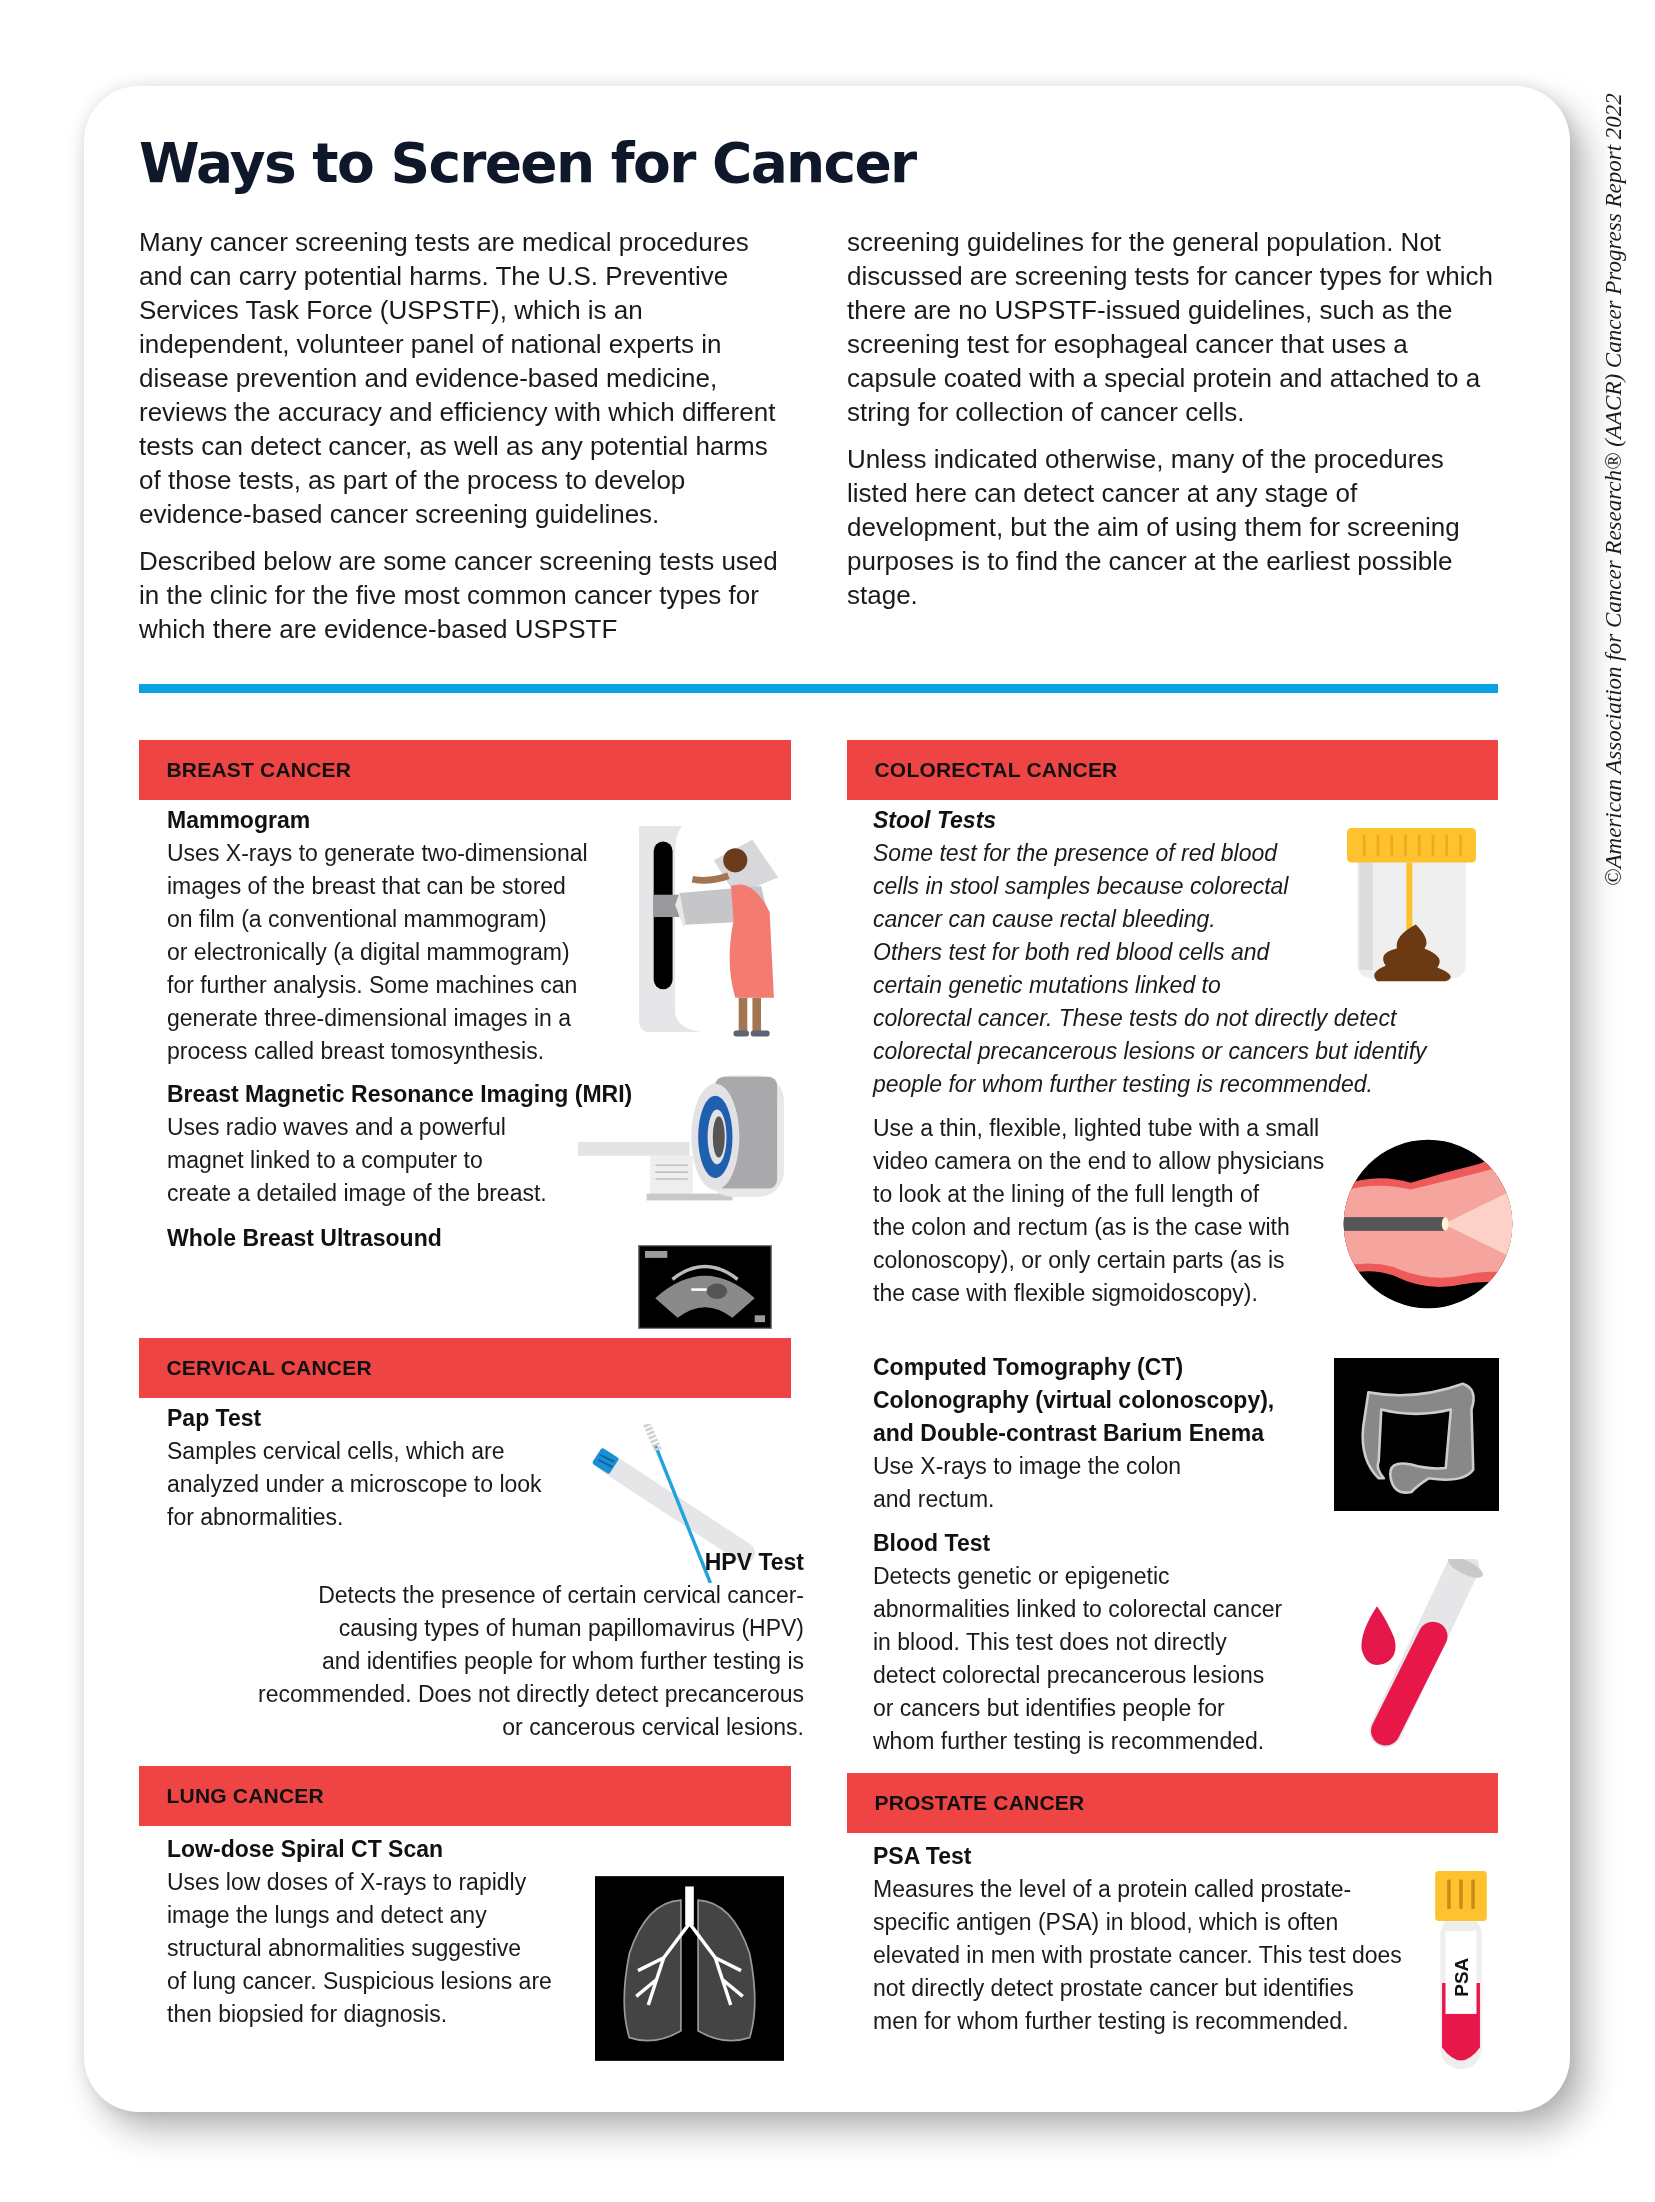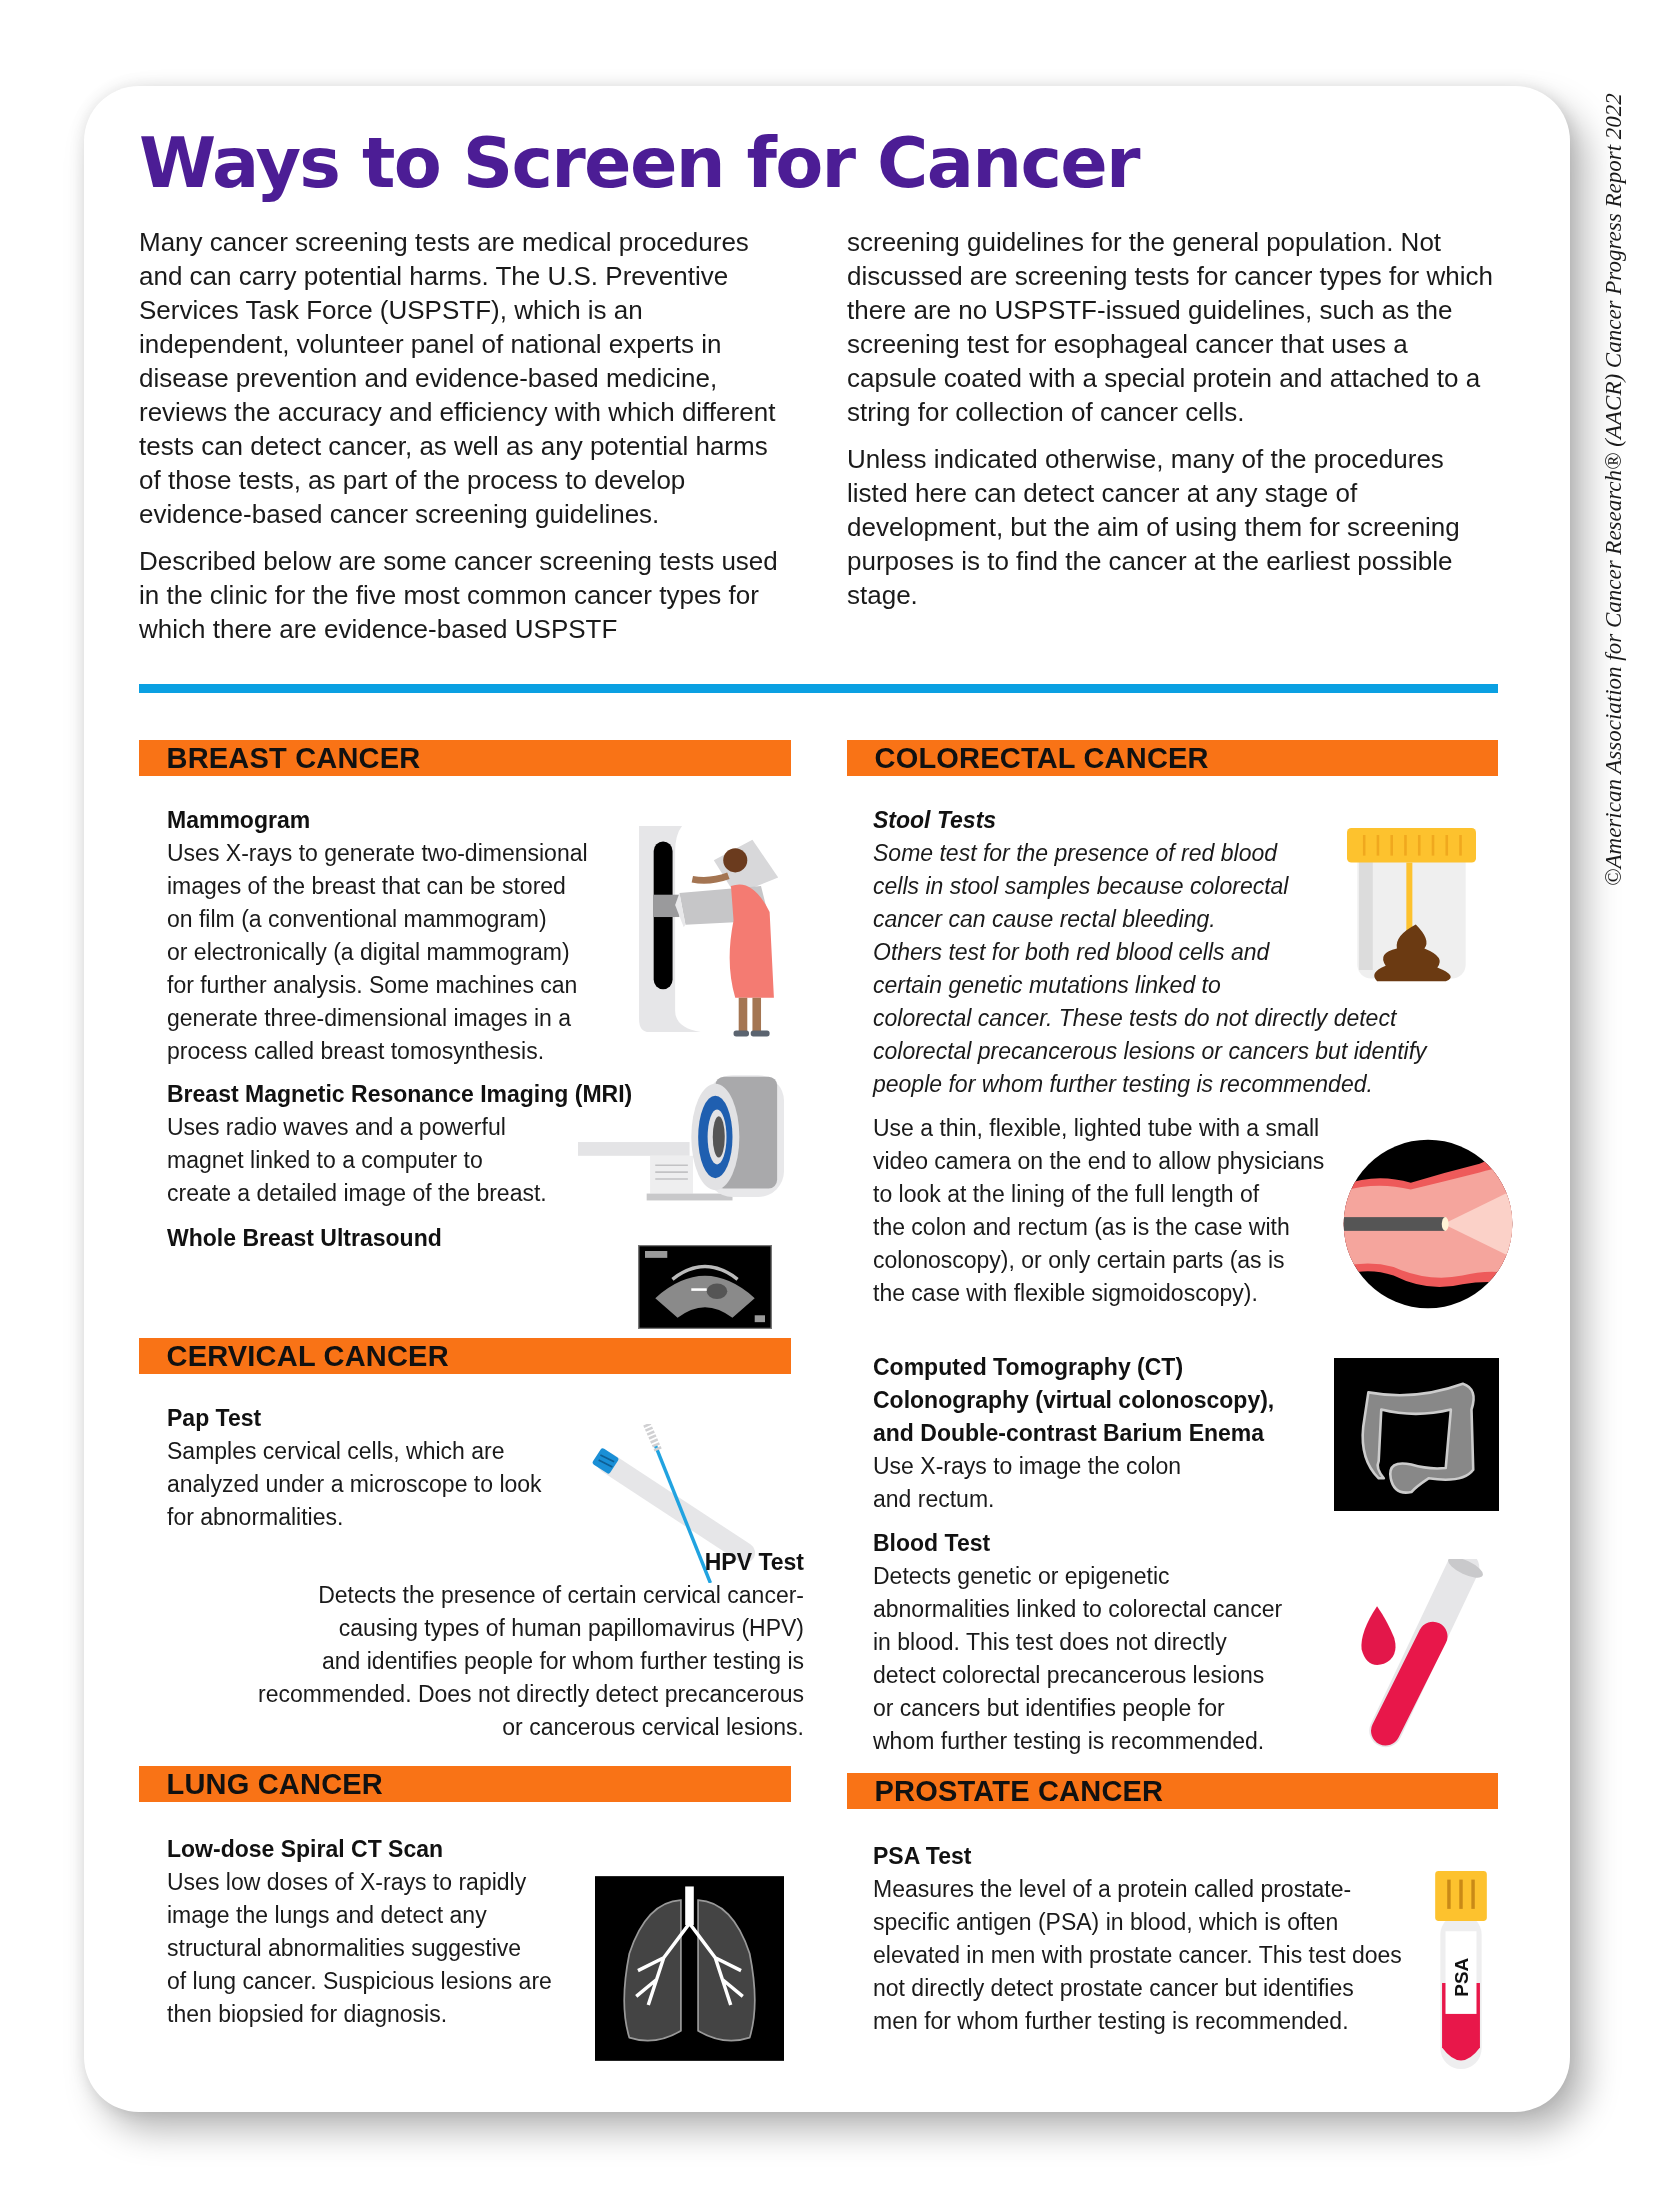--- a/index.html
+++ b/index.html
@@ -15,32 +15,32 @@
   }
   .copyright {
     position:absolute; left:1597px; top:886px; width:826px; height:34px;
     transform-origin:0 0; transform:rotate(-90deg);
     font-family:"Liberation Serif", serif; font-style:italic;
     font-size:23px; color:#1a1a1a; white-space:nowrap; line-height:34px;
   }
   .title {
     position:absolute; left:139px; top:129px; margin:0;
     font-family:"DejaVu Sans", sans-serif; font-weight:bold;
-    font-size:70px; letter-spacing:-1.7px; color:#4c1d95; line-height:69px;
+    font-size:55px; letter-spacing:-1.7px; color:#0f172a; line-height:69px;
   }
   .intro { position:absolute; top:225px; width:654px; font-size:26px; line-height:34px; color:#1a1a1a; }
   .intro p { margin:0 0 13px 0; }
   .intro.left { left:139px; }
   .intro.right { left:847px; width:654px; }
   .rule { position:absolute; left:139px; top:684px; width:1359px; height:8.6px; background:#0aa0e2; }
 
   .band {
-    position:absolute; height:36px; background:#f97316;
+    position:absolute; height:60px; background:#ef4444;
     display:flex; align-items:center; padding-left:27.5px; box-sizing:border-box;
-    font-weight:bold; font-size:29px; color:#111; letter-spacing:0.2px;
+    font-weight:bold; font-size:21px; color:#111; letter-spacing:0.2px;
   }
   .col-l { left:139px; width:652px; }
   .col-r { left:847px; width:651px; }
 
   .item { position:absolute; font-size:23px; line-height:33px; color:#1a1a1a; }
   .item .h { font-weight:bold; color:#111; }
   .item .d { white-space:pre-line; }
 
   .ill { position:absolute; }
 </style>

